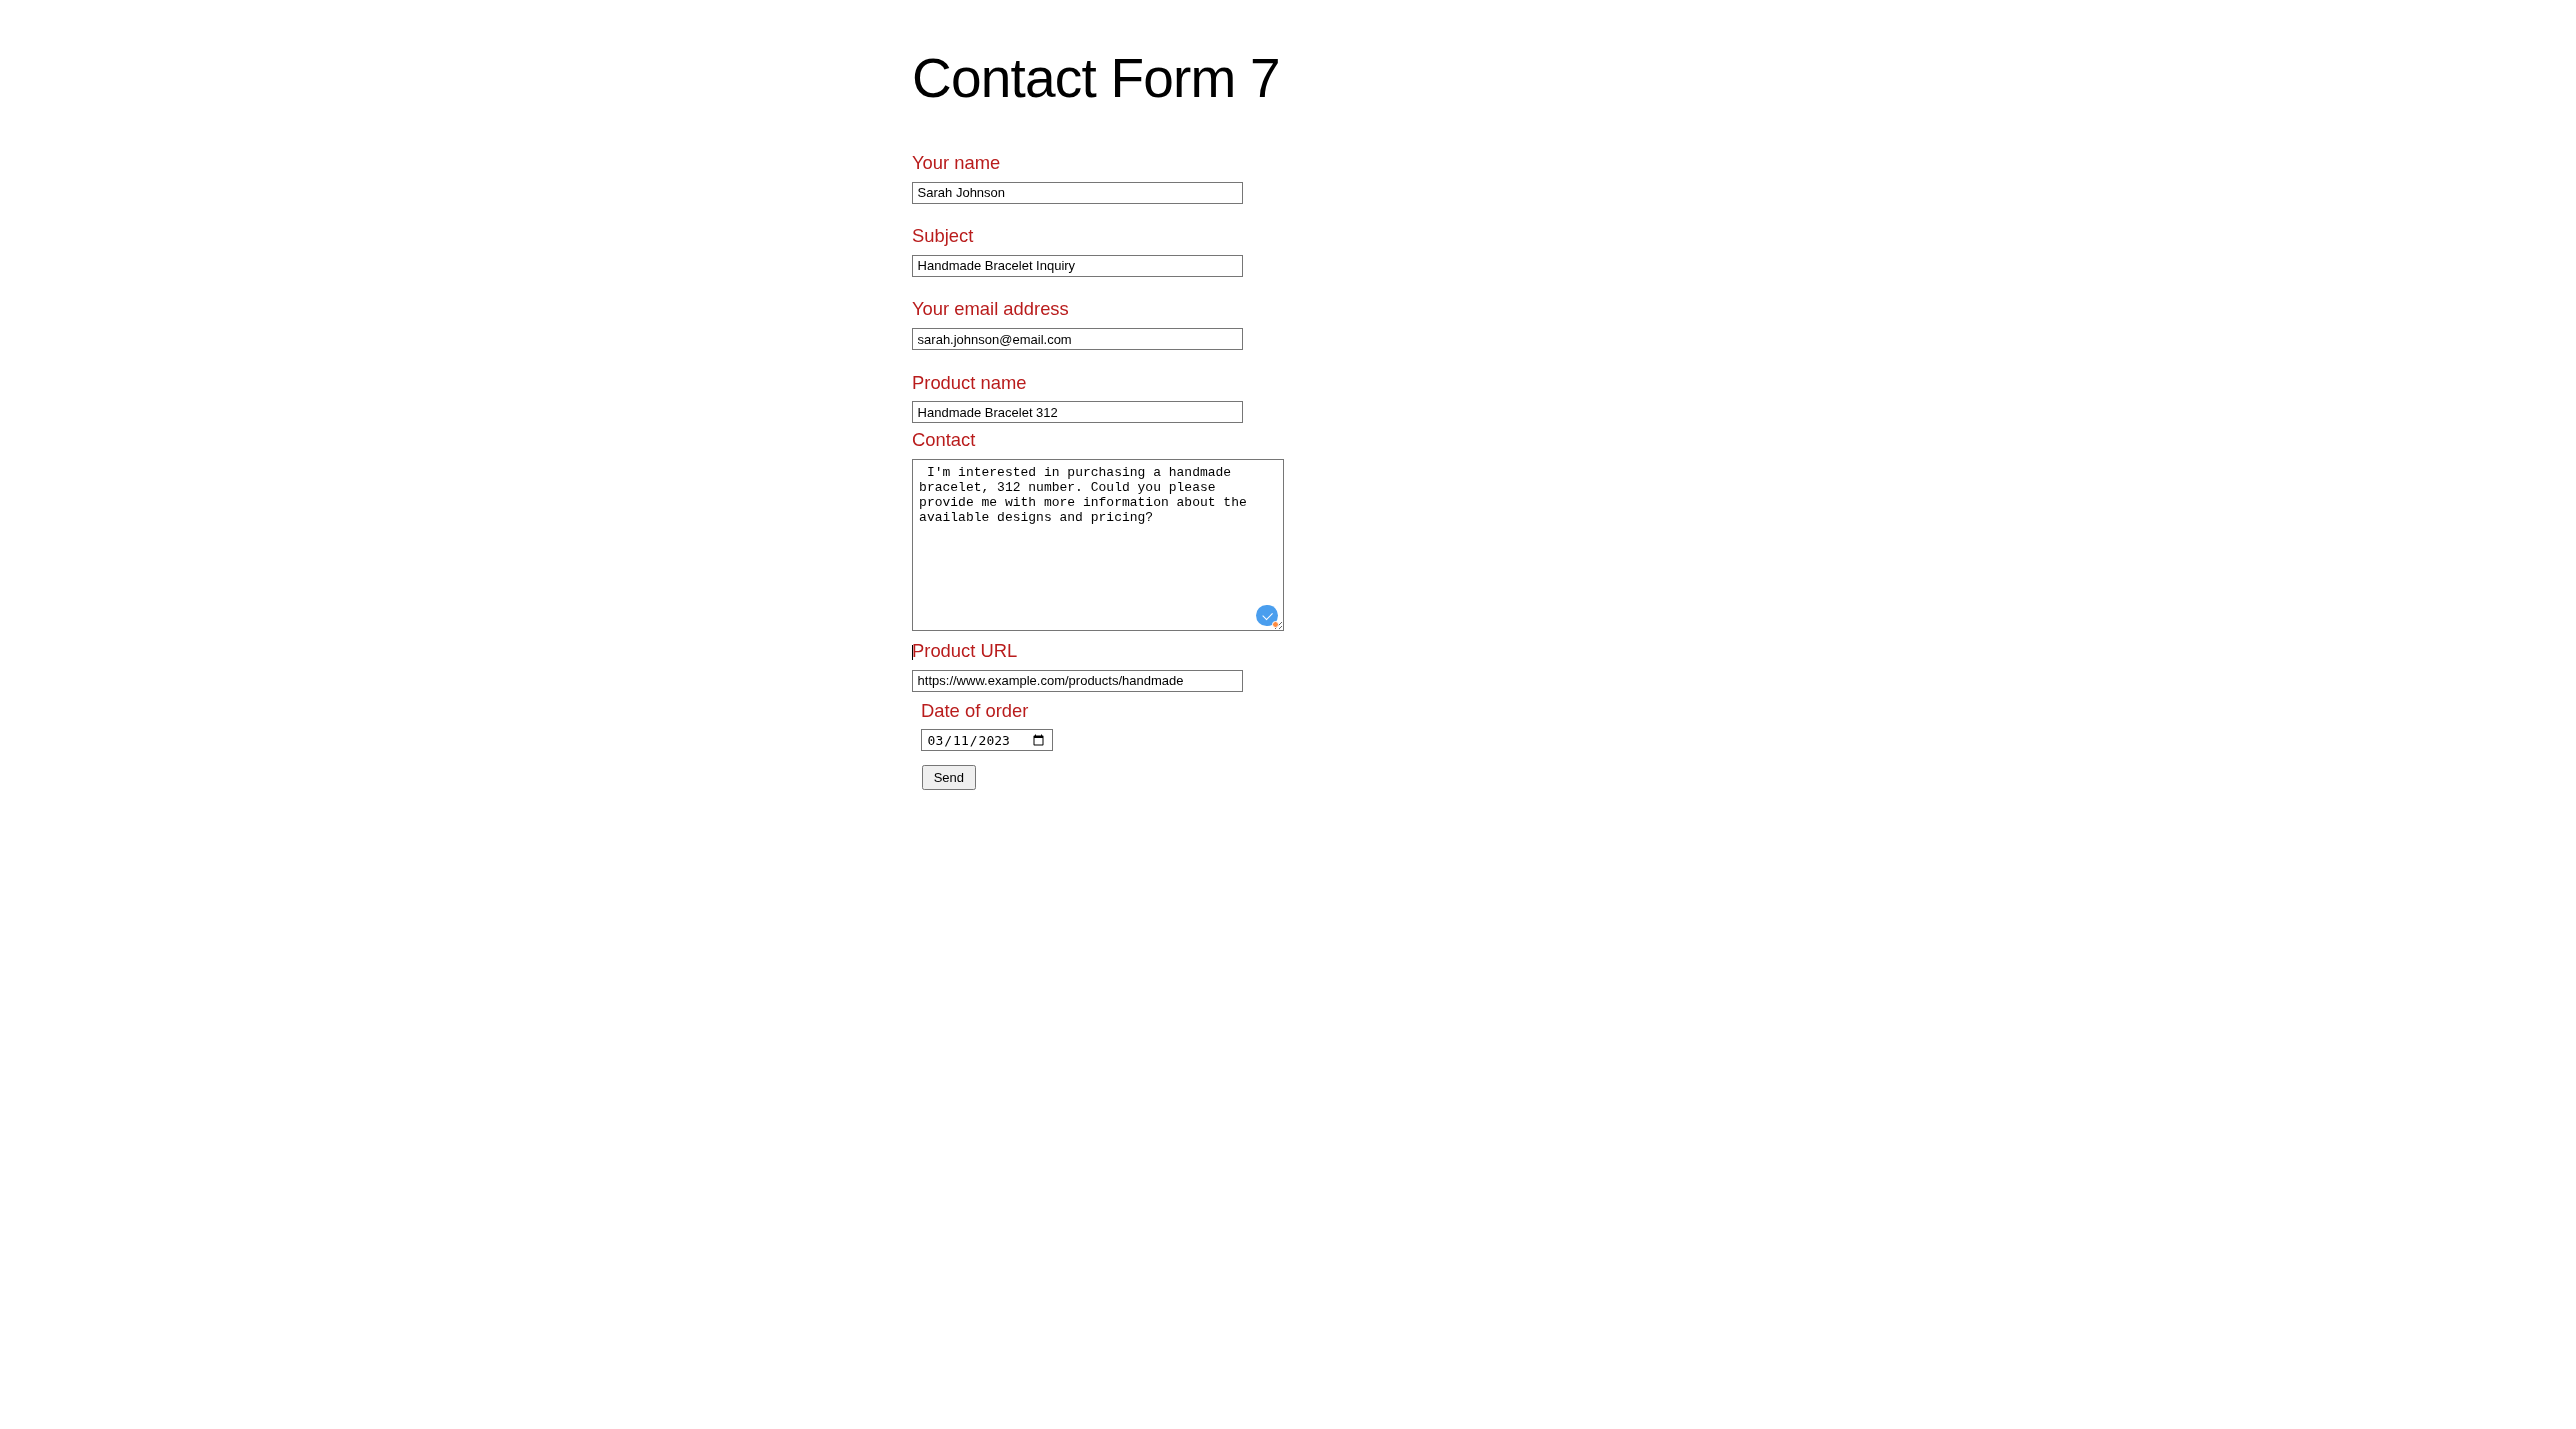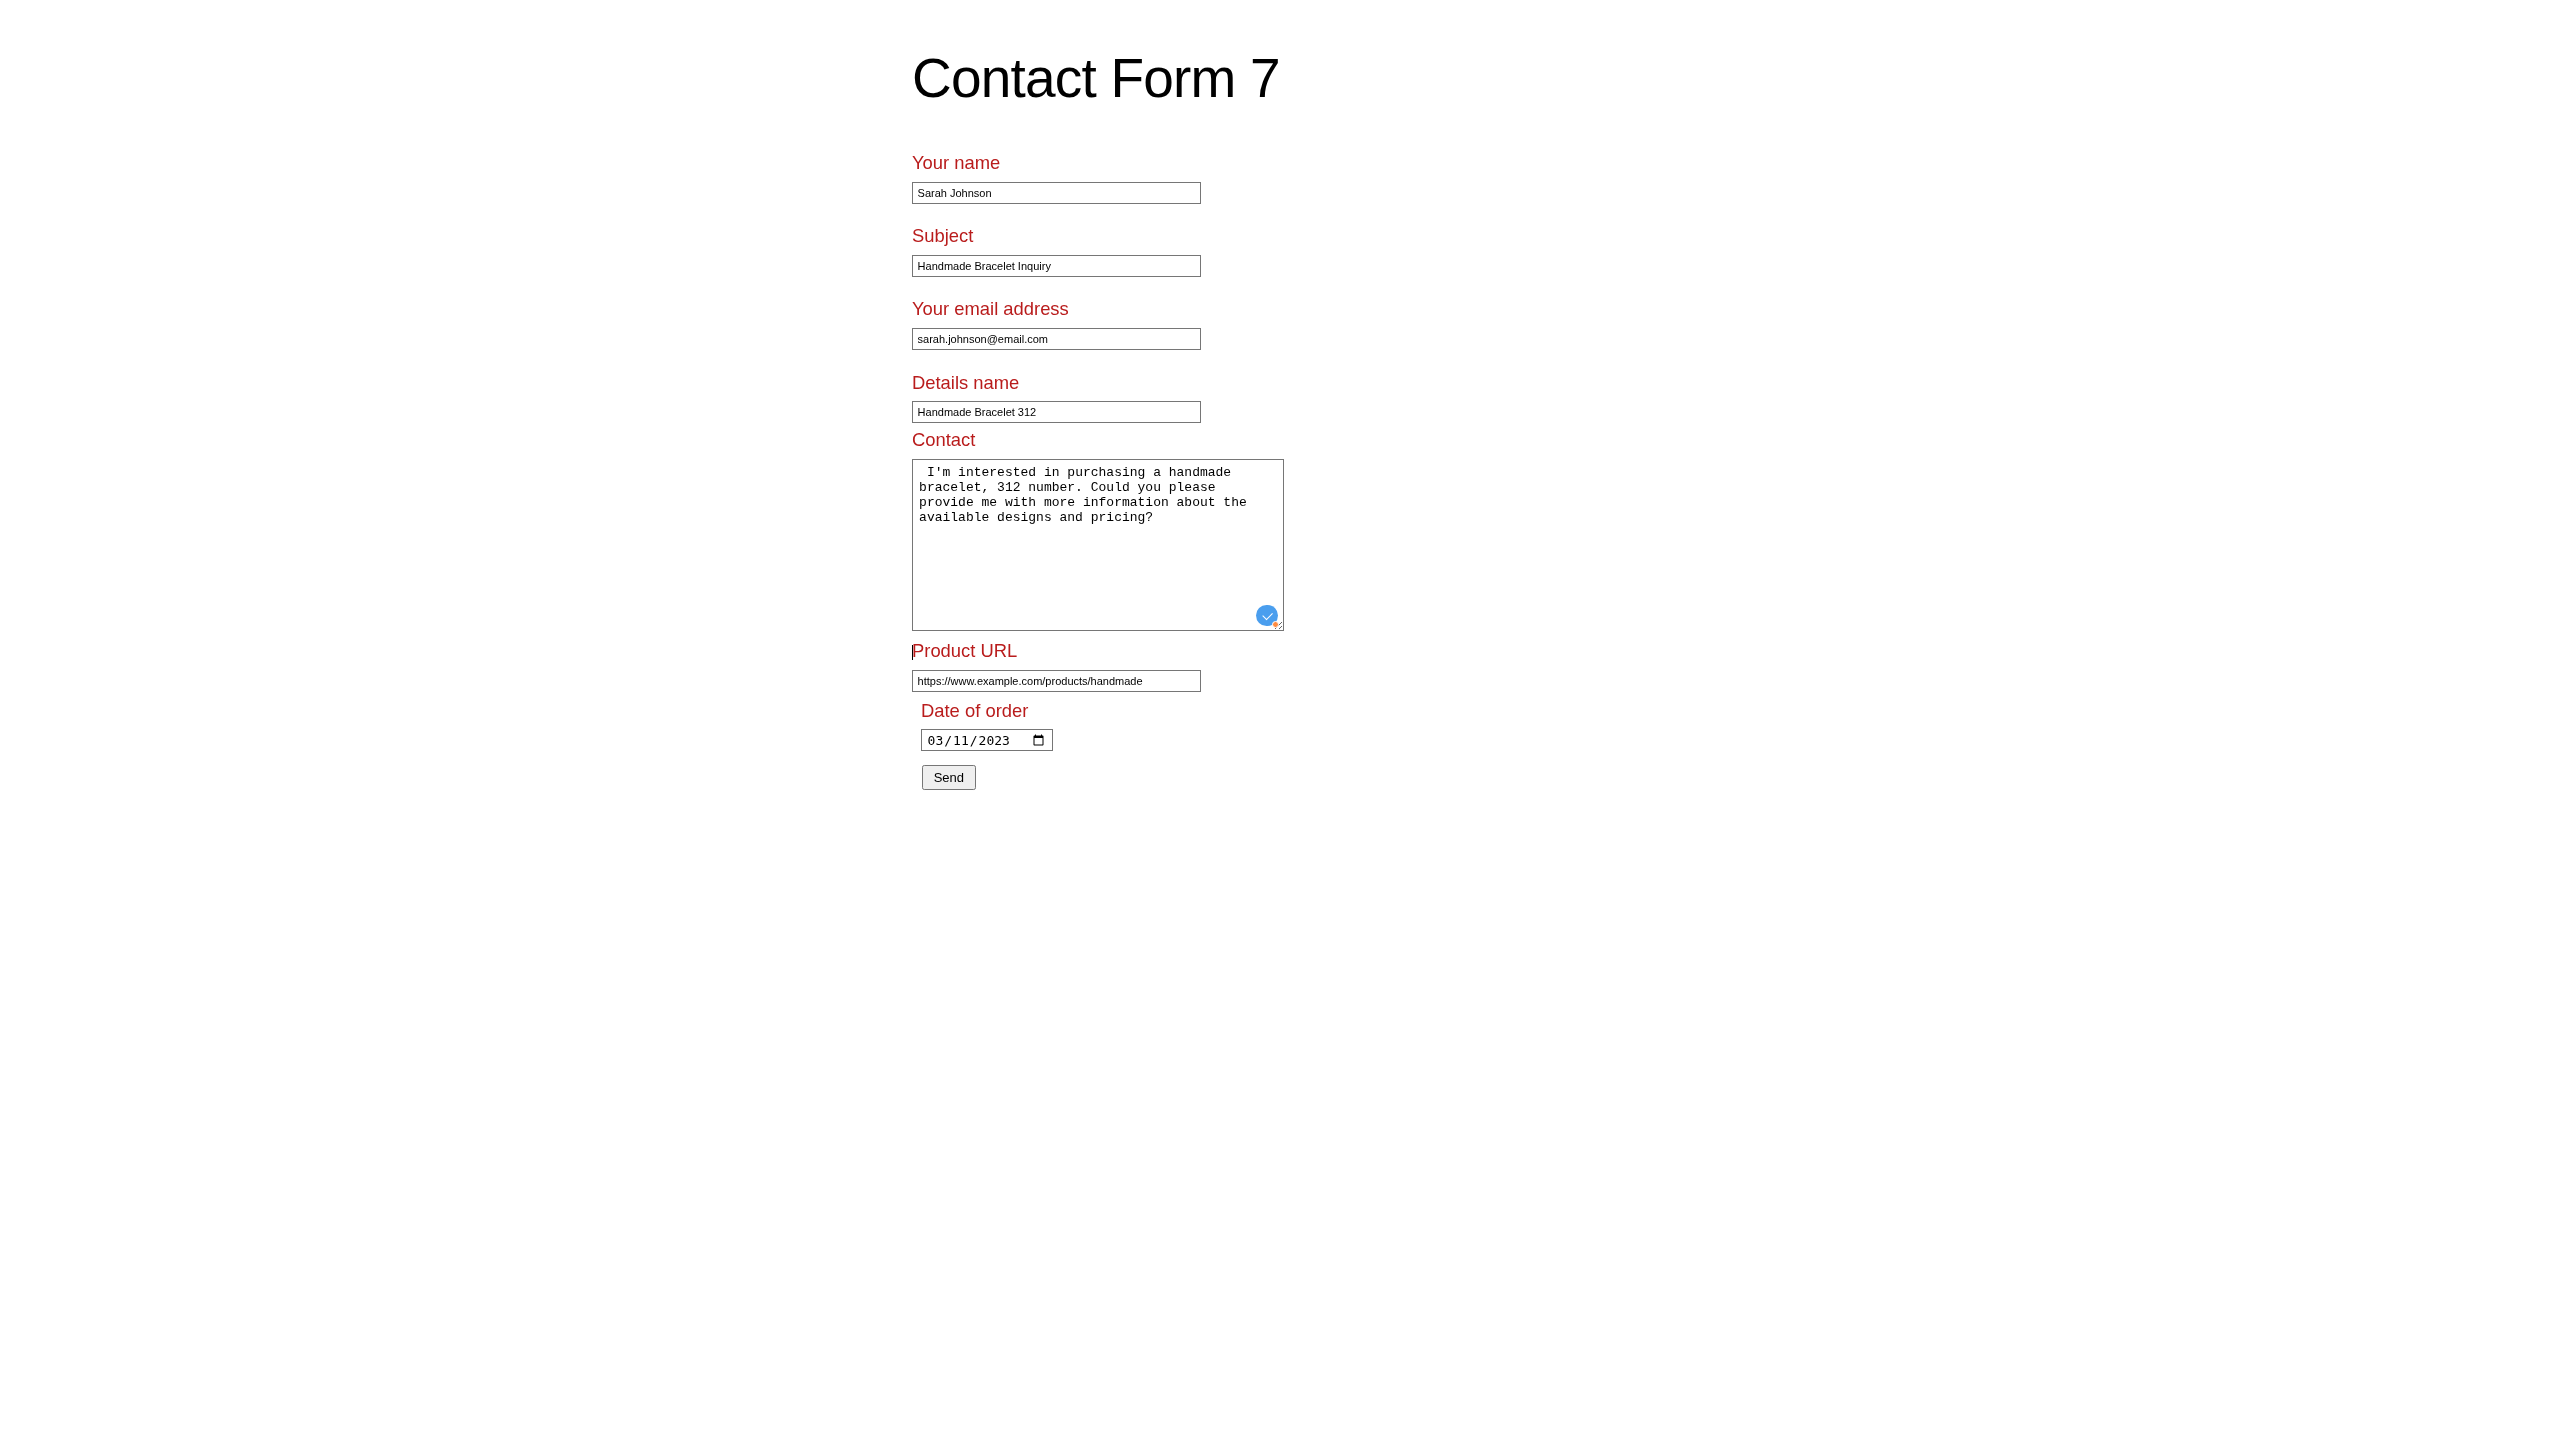--- a/index.html
+++ b/index.html
@@ -33,24 +33,24 @@
     label {
       display: block;
       font-size: 18.4px;
       color: #b91c1c;
       margin-bottom: 7.7px;
       font-weight: 400;
     }
     input[type="text"],
     input[type="email"],
     input[type="url"] {
-      width: 289px;
+      width: 331px;
       height: 22px;
       padding: 1.5px 4.6px;
-      font-size: 11px;
+      font-size: 13px;
       font-family: Arial, sans-serif;
       border: 0.8px solid #767676;
       background: #ffffff;
       color: #000;
     }
     input[type="date"] {
       width: 132px;
       height: 22px;
       padding: 1.5px 4.6px;
       font-size: 13px;
@@ -141,21 +141,21 @@
       <label>Subject</label>
       <input type="text" value="Handmade Bracelet Inquiry" style="">
     </div>
 
     <div class="form-group">
       <label>Your email address</label>
       <input type="email" value="sarah.johnson@email.com" style="">
     </div>
 
     <div class="form-group-tight">
-      <label>Details name</label>
+      <label>Product name</label>
       <input type="text" value="Handmade Bracelet 312" style="">
     </div>
 
     <div class="form-group-tight">
       <label>Contact</label>
       <div class="textarea-wrapper">
         <textarea style=""> I'm interested in purchasing a handmade bracelet, 312 number. Could you please provide me with more information about the available designs and pricing?</textarea>
         <div class="grammarly-icon"></div>
         <div class="grammarly-dot"></div>
       </div>

